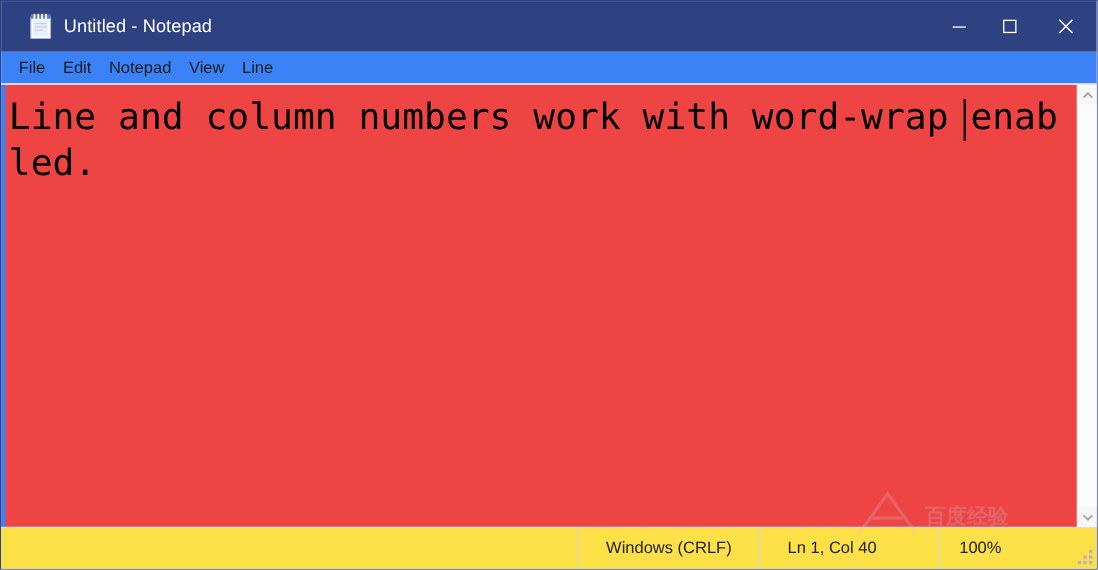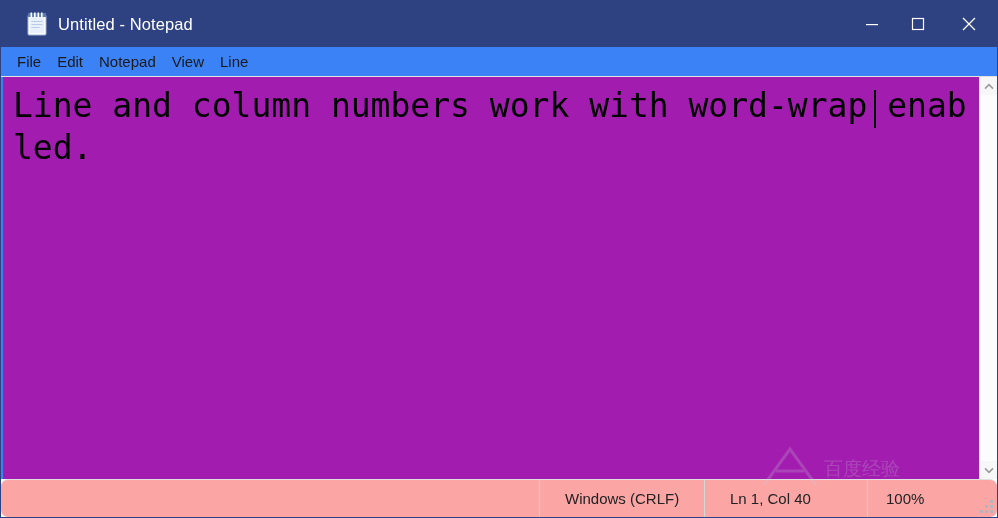--- a/index.html
+++ b/index.html
@@ -88,24 +88,24 @@
     display: flex;
     position: relative;
     background: #ffffff;
     border-top: 1px solid #e2e2e2;
     overflow: hidden;
   }
 
   #editor {
     flex: 1 1 auto;
     position: relative;
-    background: #a21caf;
-    padding: 8px 0 0 10px;
+    background: #ef4444;
+    padding: 8px 0 0 3px;
     overflow: hidden;
-    border-left: 2px solid #3b82f6;
+    border-left: 4px solid #3b82f6;
   }
 
   #editor-text {
     font-family: "DejaVu Sans Mono", "Liberation Mono", monospace;
     font-size: 33px;
     line-height: 42px;
     color: #000000;
     white-space: pre-wrap;
     word-break: break-all;
     letter-spacing: 0px;
@@ -146,65 +146,65 @@
     flex: 1 1 auto;
     width: 18px;
     background: #fcfcfc;
   }
 
   
   #statusbar {
     height: 38px;
     min-height: 38px;
     flex: 0 0 auto;
-    background: #fca5a5;
+    background: #fde047;
     border-top: 1px solid #dfdfdf;
     display: flex;
     align-items: stretch;
     position: relative;
-    border-radius: 7px;
   }
   #status-spacer { flex: 1 1 auto; }
 
   .status-cell {
     display: flex;
     align-items: center;
     border-left: 1px solid #d6d6d6;
     font-size: 15px;
     color: #222222;
     white-space: nowrap;
     font-family: "Liberation Sans", sans-serif;
   }
   #status-eol   { width: 165px; padding-left: 25px; }
   #status-lncol { width: 163px; padding-left: 25px; text-align: right; }
-  #status-zoom  { width: 130px; padding-left: 18px; }
+  #status-zoom  { width: 144px; padding-left: 18px; }
 
   #resize-grip {
     position: absolute;
     right: 4px;
     bottom: 4px;
     width: 13px;
     height: 13px;
   }
   #resize-grip i {
     position: absolute;
     width: 3px;
     height: 3px;
     background: #b4b4bd;
   }
 
   
   #watermark {
     position: absolute;
-    right: 23px;
+    right: 6px;
     bottom: 18px;
     width: 220px;
     height: 58px;
     pointer-events: none;
     opacity: 0.30;
+    font-weight: bold;
   }
 </style>
 </head>
 <body>
 
 <div id="window">
 
   <div id="titlebar">
 
     <div id="app-icon">

